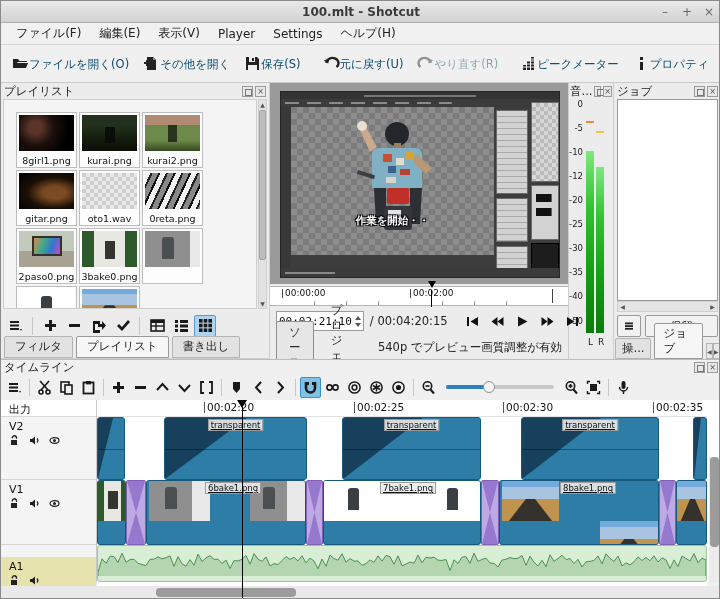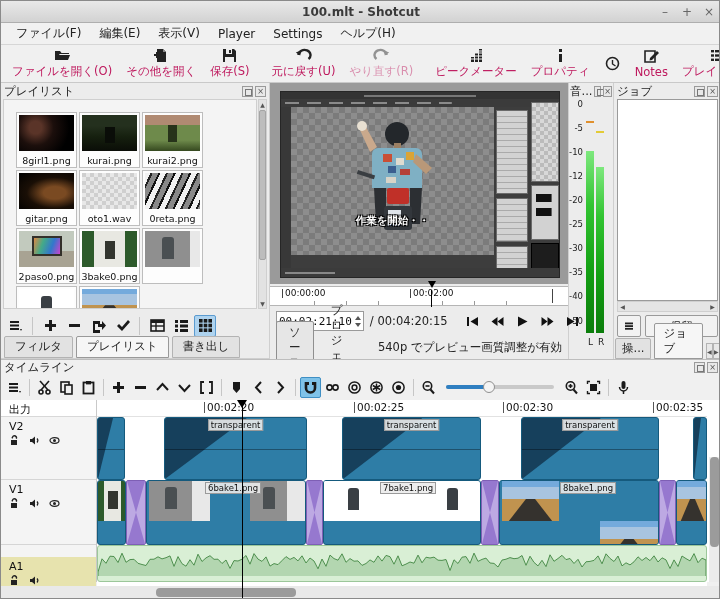--- a/index.html
+++ b/index.html
@@ -15,22 +15,22 @@
   #winbtns span{font-size:12px;color:#666;width:12px;text-align:center;cursor:default;}
 
   
   #menubar{position:absolute;left:0;top:22px;width:720px;height:22px;background:#f1f1f1;
     border-bottom:1px solid #d6d6d6;display:flex;align-items:center;padding:0 6px;}
   #menubar .mi{font-size:12px;color:#222;padding:2px 9px;}
 
   
   #toolbar{position:absolute;left:0;top:44px;width:720px;height:38px;background:#f0f0f0;
     border-bottom:1px solid #c9c9c9;display:flex;align-items:center;padding:0 4px;}
-  .tbtn{display:flex;flex-direction:column;align-items:center;justify-content:center;
-    padding:1px 7px;color:#be185d;}
+  .tbtn{display:flex;flex-direction:row;align-items:center;justify-content:center;
+    padding:1px 7px;color:#0c4a6e;}
   .tbtn svg{width:17px;height:15px;display:block;}
   .tbtn .lb{font-size:11.5px;margin-top:1px;white-space:nowrap;}
   .tbtn.disabled{opacity:.45;}
   .tsep{width:1px;height:30px;background:#c6c6c6;margin:0 4px;}
 
   
   #main{position:absolute;left:0;top:82px;width:720px;height:276px;}
 
   
   .phead{height:16px;display:flex;align-items:center;font-size:11.5px;color:#222;padding:0 3px;}
@@ -153,21 +153,21 @@
   #tl-ruler{position:absolute;left:0;top:0;width:610px;height:17px;background:#fff;border-bottom:1px solid #e2e2e2;}
   #tl-ruler .rlab{position:absolute;top:2px;font-size:10.5px;color:#111;border-left:1px solid #555;padding-left:2px;line-height:11px;}
   .trk{position:absolute;left:0;width:610px;}
   #trk-v2{top:17px;height:63px;}
   #trk-v1{top:80px;height:65px;}
   #trk-a1{top:145px;height:37px;}
   .clip{position:absolute;top:0;height:100%;background:#2e7da6;border:1px solid #155a7d;border-radius:3px;overflow:hidden;}
   .clip .fadein{position:absolute;left:0;top:0;width:58%;height:100%;background:#16405c;
     clip-path:polygon(0 0,100% 0,0 100%);}
   .clip .midline{position:absolute;left:0;top:50%;width:100%;height:1px;background:rgba(0,0,0,.35);}
-  .chip{position:absolute;top:1px;font-size:8.5px;color:#111;background:rgba(235,235,235,.9);border:1px solid #9a9a9a;padding:0 2px;white-space:nowrap;z-index:3;}
+  .chip{position:absolute;top:1px;font-size:8.5px;color:#111;background:rgba(235,235,235,.9);border:1px solid #9a9a9a;padding:0 2px;white-space:nowrap;z-index:3;text-decoration:underline;}
   .chip.center{left:50%;transform:translateX(-50%);}
   .trans{position:absolute;top:0;height:100%;background:#bda9e3;border:1px solid #7e5fb5;border-radius:2px;}
   .trans::before,.trans::after{content:"";position:absolute;left:0;width:100%;height:100%;background:#9678cf;}
   .trans::before{clip-path:polygon(0 0,100% 0,50% 50%);}
   .trans::after{clip-path:polygon(0 100%,100% 100%,50% 50%);}
   .v1thumbs{position:absolute;left:0;top:0;width:100%;height:40px;background:#2e7da6;}
   .v1thumbs.white{background:#fff;}
   .vthumb{position:absolute;top:0;height:40px;overflow:hidden;}
   #playhead{position:absolute;top:0;bottom:0;width:1px;background:#000;z-index:5;}
   #ph-marker{position:absolute;top:0;width:0;height:0;border:5px solid transparent;border-top:8px solid #000;z-index:6;}

